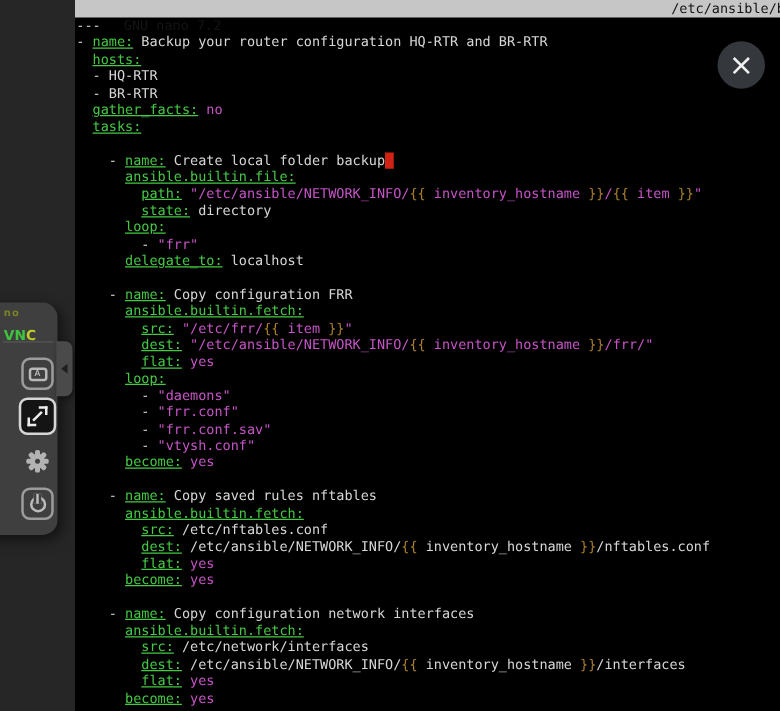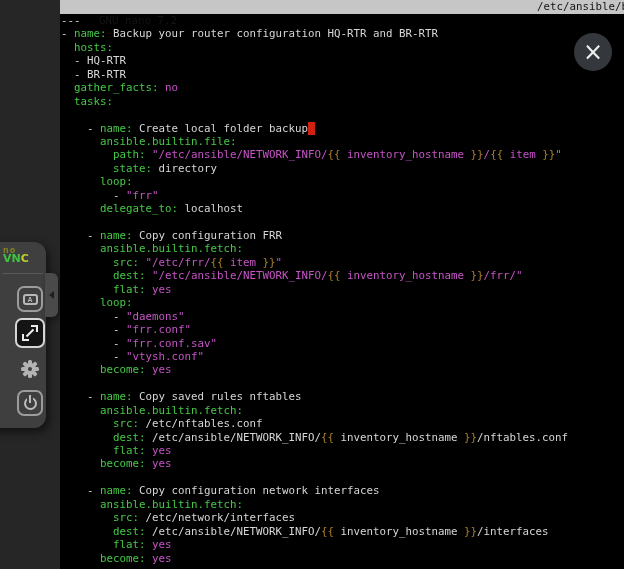--- a/index.html
+++ b/index.html
@@ -18,21 +18,21 @@
     color:#141414;font-size:10.8px;line-height:14px;white-space:pre;
   }
   .nano-app{padding-left:13px;}
   .nano-file{position:absolute;right:-4px;top:0;}
   .term-text{
     position:absolute;left:1px;top:14px;right:0;
     font-size:10.8px;line-height:13.45px;white-space:pre;
   }
   .tl{height:13.45px;white-space:pre;}
   .seg-w{color:var(--text,#d6d6d6);}
-  .seg-k{color:var(--key,#45c945);}
+  .seg-k{color:var(--key,#45c945);text-decoration:underline;}
   .seg-s{color:var(--string,#c654c6);}
   .seg-b{color:var(--jinja-brace,#ab7f2b);}
   .seg-cur{background:var(--cursor,#cf2213);color:var(--cursor,#cf2213);}
 
   
   .close-btn{
     position:absolute;left:574px;top:33px;width:38px;height:38px;border-radius:50%;
     background:#34383c;display:flex;align-items:center;justify-content:center;
     z-index:30;cursor:pointer;
   }
@@ -42,21 +42,21 @@
   .vnc-panel{
     position:absolute;left:-16px;top:242px;width:62px;height:186px;
     background:#3f3f3f;border-radius:0 12px 12px 0;z-index:20;
     box-shadow:3px 4px 10px rgba(0,0,0,.55);
   }
   .vnc-logo{
     position:absolute;left:19px;top:5px;
     font-family:"DejaVu Sans",sans-serif;font-weight:bold;text-align:left;
   }
   .logo-no{display:block;font-size:8px;line-height:7px;color:#7d8322;letter-spacing:1px;}
-  .logo-vnc{display:block;font-size:11px;line-height:10px;}
+  .logo-vnc{display:block;font-size:11px;line-height:10px;margin-top:10px;}
   .logo-vn{color:#3ec43e;}
   .logo-c{color:#c2cc28;}
   .vnc-divider{position:absolute;top:31px;left:18px;right:3px;height:1px;background:#575757;}
 
   .vnc-handle{
     position:absolute;right:-12px;top:31px;width:13px;height:44px;
     background:#4a4a4a;border-radius:0 6px 6px 0;
     box-shadow:2px 2px 6px rgba(0,0,0,.45);
     display:flex;align-items:center;justify-content:center;cursor:pointer;
   }

